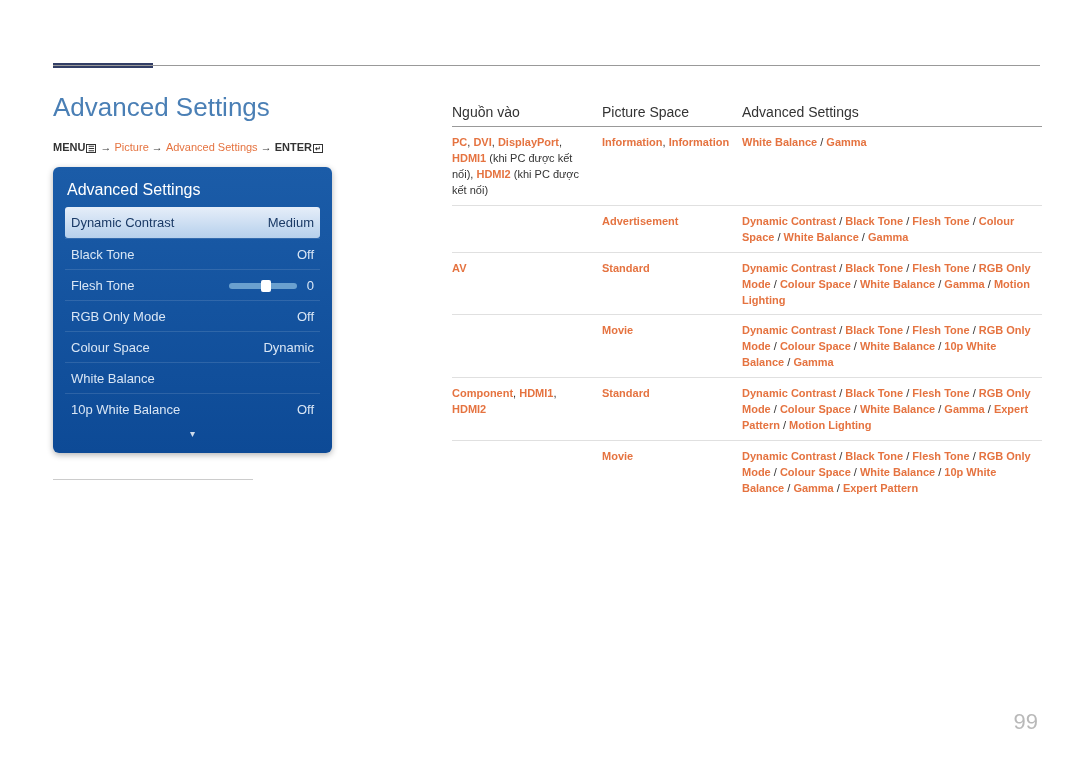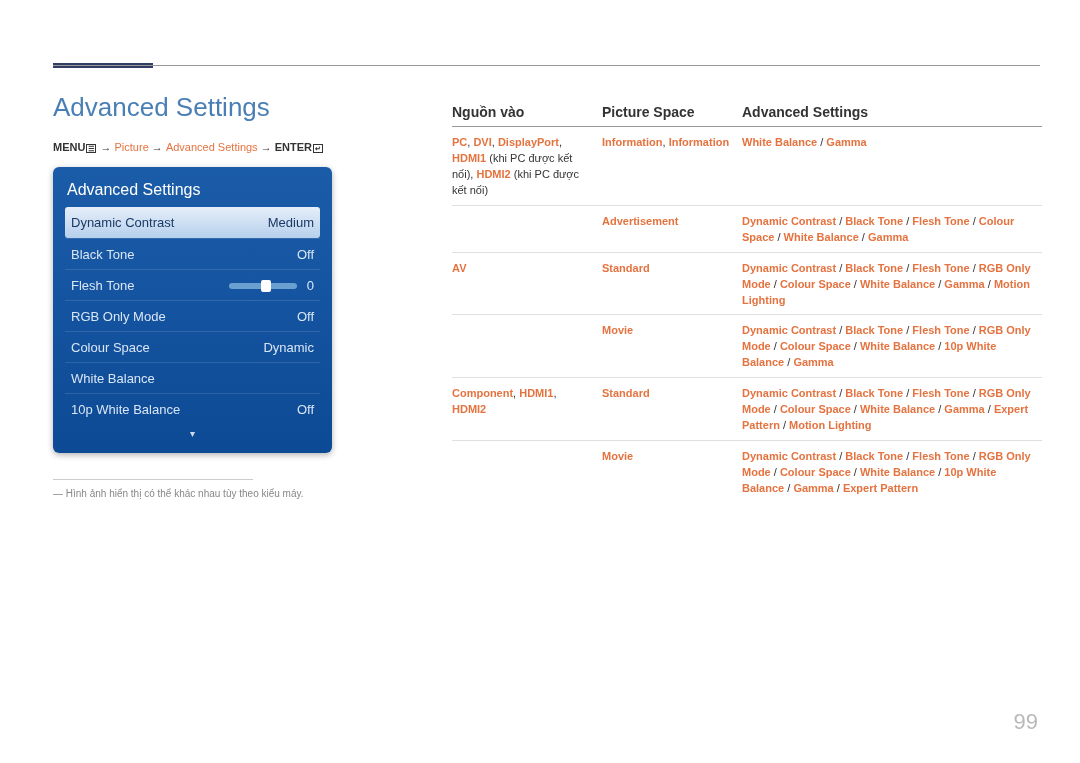--- a/index.html
+++ b/index.html
@@ -132,21 +132,21 @@
   }
   
   .tbl {
     width: 100%;
     font-size: 11px;
     border-collapse: collapse;
   }
   .tbl th {
     text-align: left;
     font-size: 14px;
-    font-weight: bold;
+    font-weight: normal;
     color: #333;
     padding: 6px 8px 6px 0;
     border-bottom: 1px solid #999;
     vertical-align: bottom;
   }
   .tbl td {
     padding: 8px 10px 6px 0;
     vertical-align: top;
     border-bottom: 1px solid #e0e0e0;
     line-height: 1.45;
@@ -215,21 +215,20 @@
       <span class="value"></span>
     </div>
     <div class="osd-row">
       <span class="label">10p White Balance</span>
       <span class="value">Off</span>
     </div>
     <div class="osd-arrow">▾</div>
   </div>
 
   <div class="foot-sep"></div>
-  <div class="footnote">― <span>Hình ảnh hiển thị có thể khác nhau tùy theo kiểu máy.</span></div>
 </div>
 
 <div class="right-col">
   <table class="tbl">
     <thead>
       <tr>
         <th class="c1">Nguồn vào</th>
         <th class="c2">Picture Space</th>
         <th class="c3">Advanced Settings</th>
       </tr>

